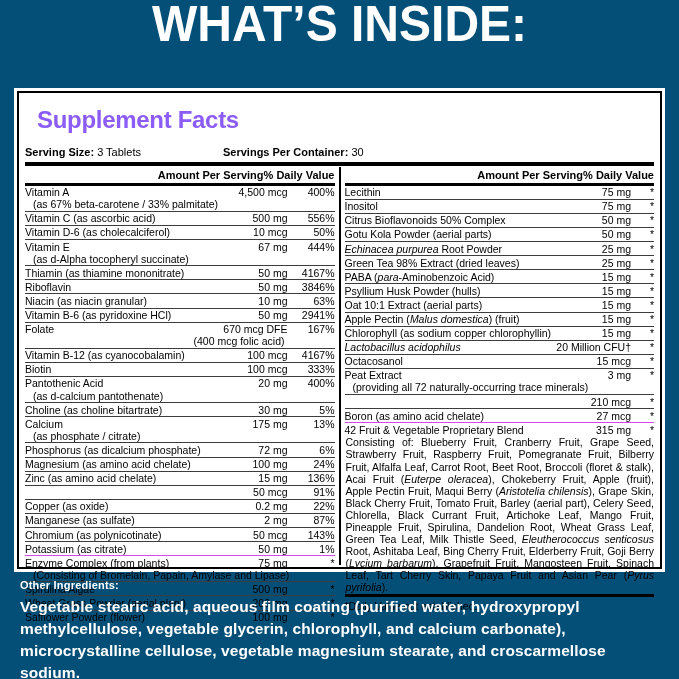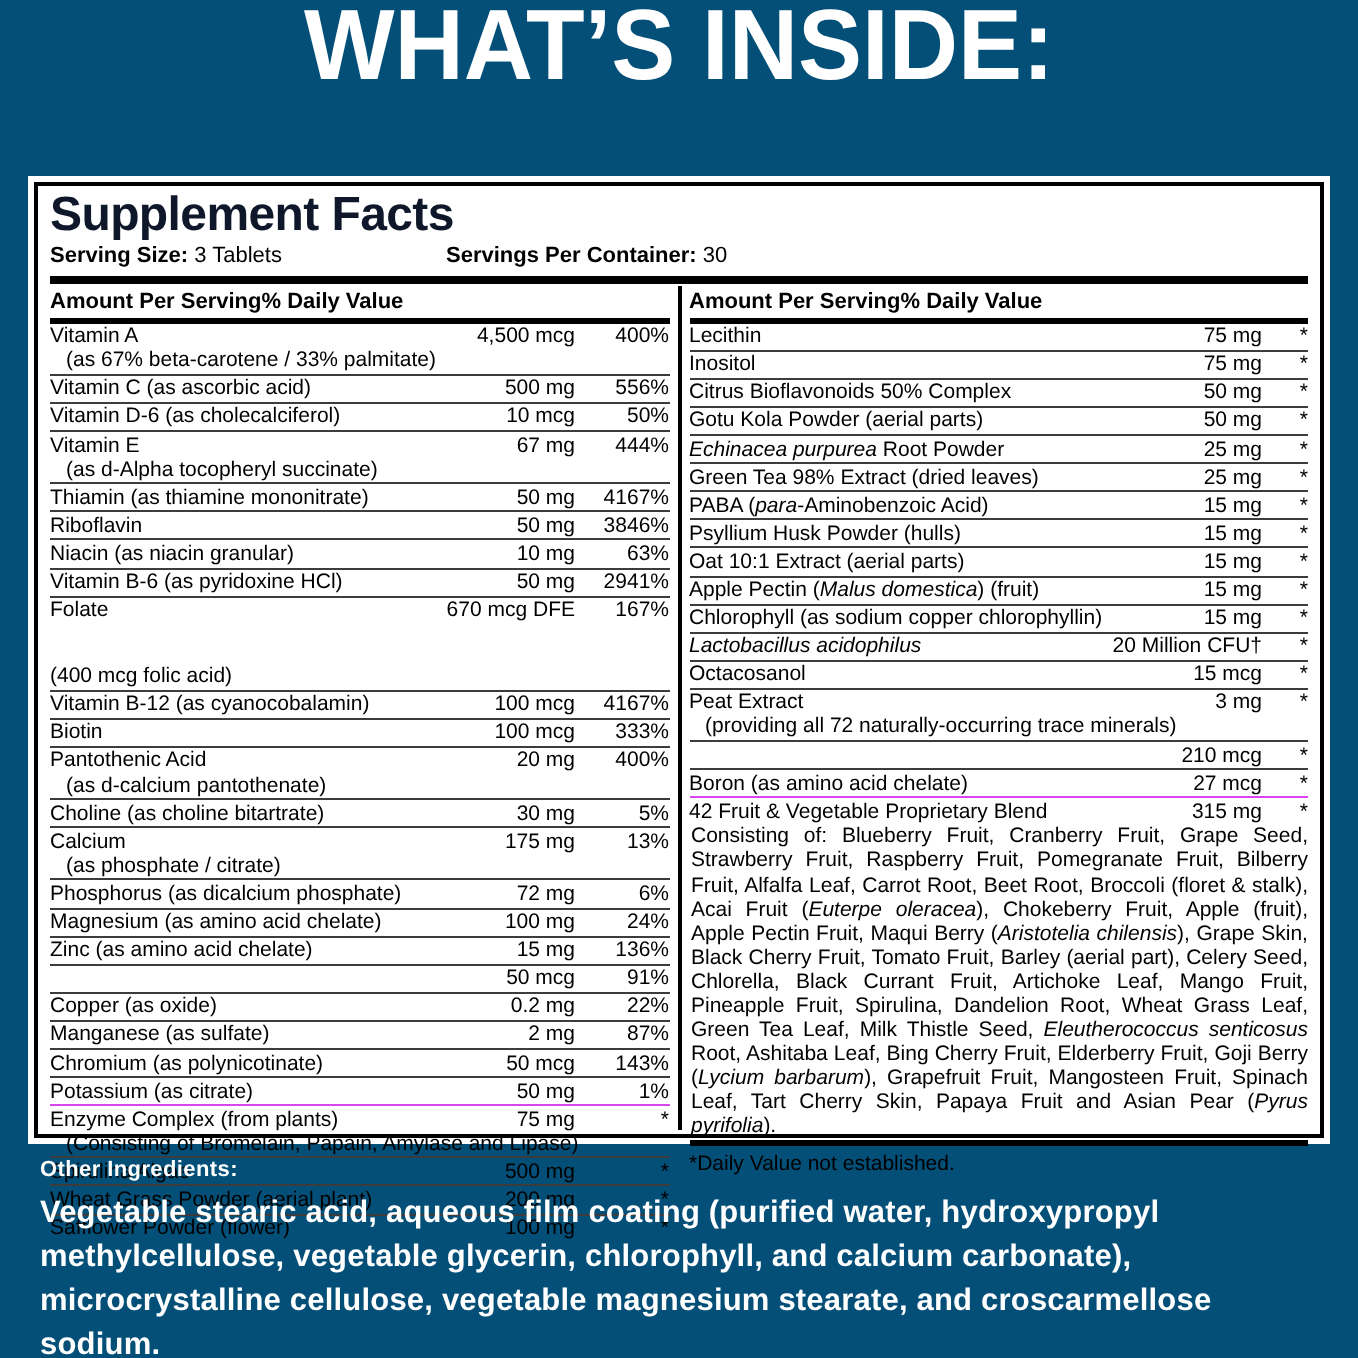--- a/index.html
+++ b/index.html
@@ -17,42 +17,42 @@
   }
   
   .panel {
     position:absolute; left:14px; top:88px; width:651px; height:484px;
     background:#ffffff; padding:3px;
   }
   .panel-border {
     border:2px solid #000; height:100%; width:100%;
     padding:2px 6px 2px 6px; display:flex; flex-direction:column;
   }
-  .sf-title { font-size:24px; font-weight:800; letter-spacing:-0.3px; margin:0; line-height:1.08; color:#0f172a; }
+  .sf-title { font-size:24px; font-weight:800; letter-spacing:-0.3px; margin:12px; line-height:1.08; color:#8b5cf6; }
   .serving { display:flex; font-size:11px; color:#000; margin:1px 0 2px 0; line-height:1.25; }
   .serving .pair1 { width:198px; }
   .serving b { font-weight:700; }
   .bigbar { height:4px; background:#000; flex:0 0 auto; }
   .cols { display:flex; flex:1; min-height:0; margin-top:1px; }
   .col { flex:1 1 0; display:flex; flex-direction:column; min-width:0; }
   .vdiv { width:2px; background:#000; margin:0 4px; flex:0 0 auto; }
   .colhead {
-    display:flex; justify-content:flex-start; font-weight:700; font-size:11px;
+    display:flex; justify-content:flex-end; font-weight:700; font-size:11px;
     padding:2px 0 2px 0; border-bottom:3px solid #000; color:#000;
   }
   .frow { border-top:1px solid #3c3c3c; font-size:10.5px; line-height:12.1px; padding:0.5px 0; color:#000; }
   .frow:first-child { border-top:none; }
   .frow.thick { border-top:1px solid #d946ef; }
   .l1 { display:flex; }
   .nm { flex:1 1 auto; padding-right:4px; }
   .amt { margin-left:auto; white-space:nowrap; text-align:left; padding-right:7px; }
   .dv { flex:0 0 auto; width:40px; text-align:right; white-space:nowrap; }
   .col-right .dv { width:16px; }
   .sub { padding-left:8px; }
-  .sub.right { text-align:left; padding-left:0; padding-right:50px;margin-top:21px; }
+  .sub.right { text-align:right; padding-left:0; padding-right:50px; }
   .para { text-align:justify; padding-left:1px; margin-top:0.5px; }
   .footnote-row {
     margin-top:auto; border-top:3px solid #000; font-size:10.5px;
     line-height:12.5px; padding:2.5px 0 1px 0; color:#000;
   }
   
   .other { position:absolute; left:20px; top:579px; width:644px; color:#ffffff; }
   .other .oi-title { font-size:11px; font-weight:700; margin:0 0 5px 0; letter-spacing:0.2px; }
   .other .oi-body { font-size:15.5px; font-weight:600; margin:0; line-height:1.42; letter-spacing:0.1px; }
   i { font-style:italic; }

